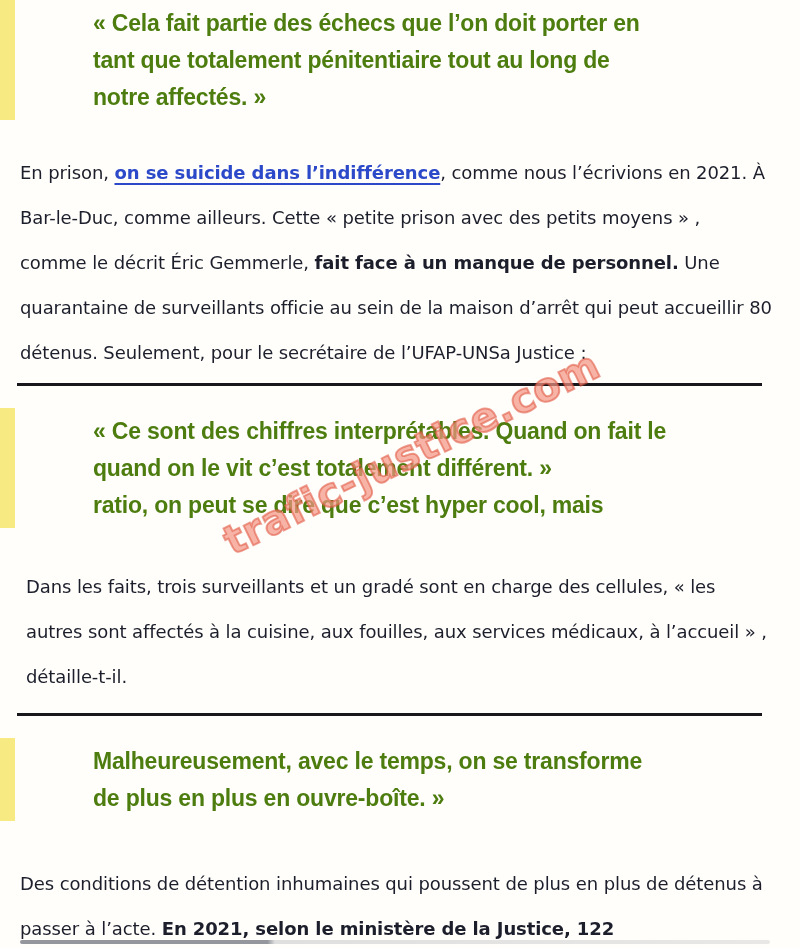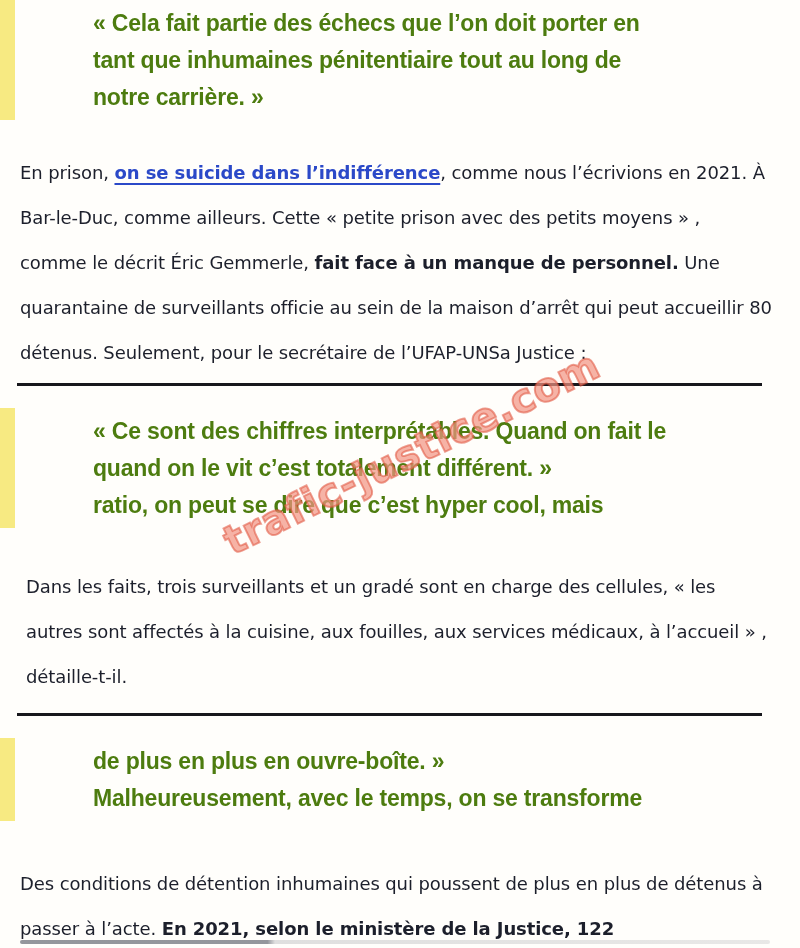--- a/index.html
+++ b/index.html
@@ -98,43 +98,43 @@
     border-radius: 2px;
   }
 </style>
 </head>
 <body>
 
 <div class="page">
 
   <blockquote class="quote quote-1">
     <div class="qline">« Cela fait partie des échecs que l’on doit porter en</div>
-    <div class="qline">tant que inhumaines pénitentiaire tout au long de</div>
-    <div class="qline">notre carrière. »</div>
+    <div class="qline">tant que totalement pénitentiaire tout au long de</div>
+    <div class="qline">notre affectés. »</div>
   </blockquote>
 
   <p class="para para-1">
     <span>En prison, </span><a class="inline-link">on se suicide dans l’indifférence</a><span>, comme nous l’écrivions en 2021. À Bar-le-Duc, comme ailleurs. Cette « petite prison avec des petits moyens » , comme le décrit Éric Gemmerle, </span><b>fait face à un manque de personnel.</b><span> Une quarantaine de surveillants officie au sein de la maison d’arrêt qui peut accueillir 80 détenus. Seulement, pour le secrétaire de l’UFAP-UNSa Justice :</span>
   </p>
 
   <hr class="rule rule-1">
 
   <blockquote class="quote quote-2">
     <div class="qline">« Ce sont des chiffres interprétables. Quand on fait le</div>
     <div class="qline">quand on le vit c’est totalement différent. »</div>
     <div class="qline">ratio, on peut se dire que c’est hyper cool, mais</div>
   </blockquote>
 
   <p class="para para-2">Dans les faits, trois surveillants et un gradé sont en charge des cellules, « les autres sont affectés à la cuisine, aux fouilles, aux services médicaux, à l’accueil » , détaille-t-il.</p>
 
   <hr class="rule rule-2">
 
   <blockquote class="quote quote-3">
+    <div class="qline">Malheureusement, avec le temps, on se transforme</div>
     <div class="qline">de plus en plus en ouvre-boîte. »</div>
-    <div class="qline">Malheureusement, avec le temps, on se transforme</div>
   </blockquote>
 
   <p class="para para-3">
     <span>Des conditions de détention inhumaines qui poussent de plus en plus de détenus à passer à l’acte. </span><b>En 2021, selon le ministère de la Justice, 122</b>
   </p>
 
   <div class="watermark">trafic-justice.com</div>
 
   <div class="cutoff-line"></div>
 

